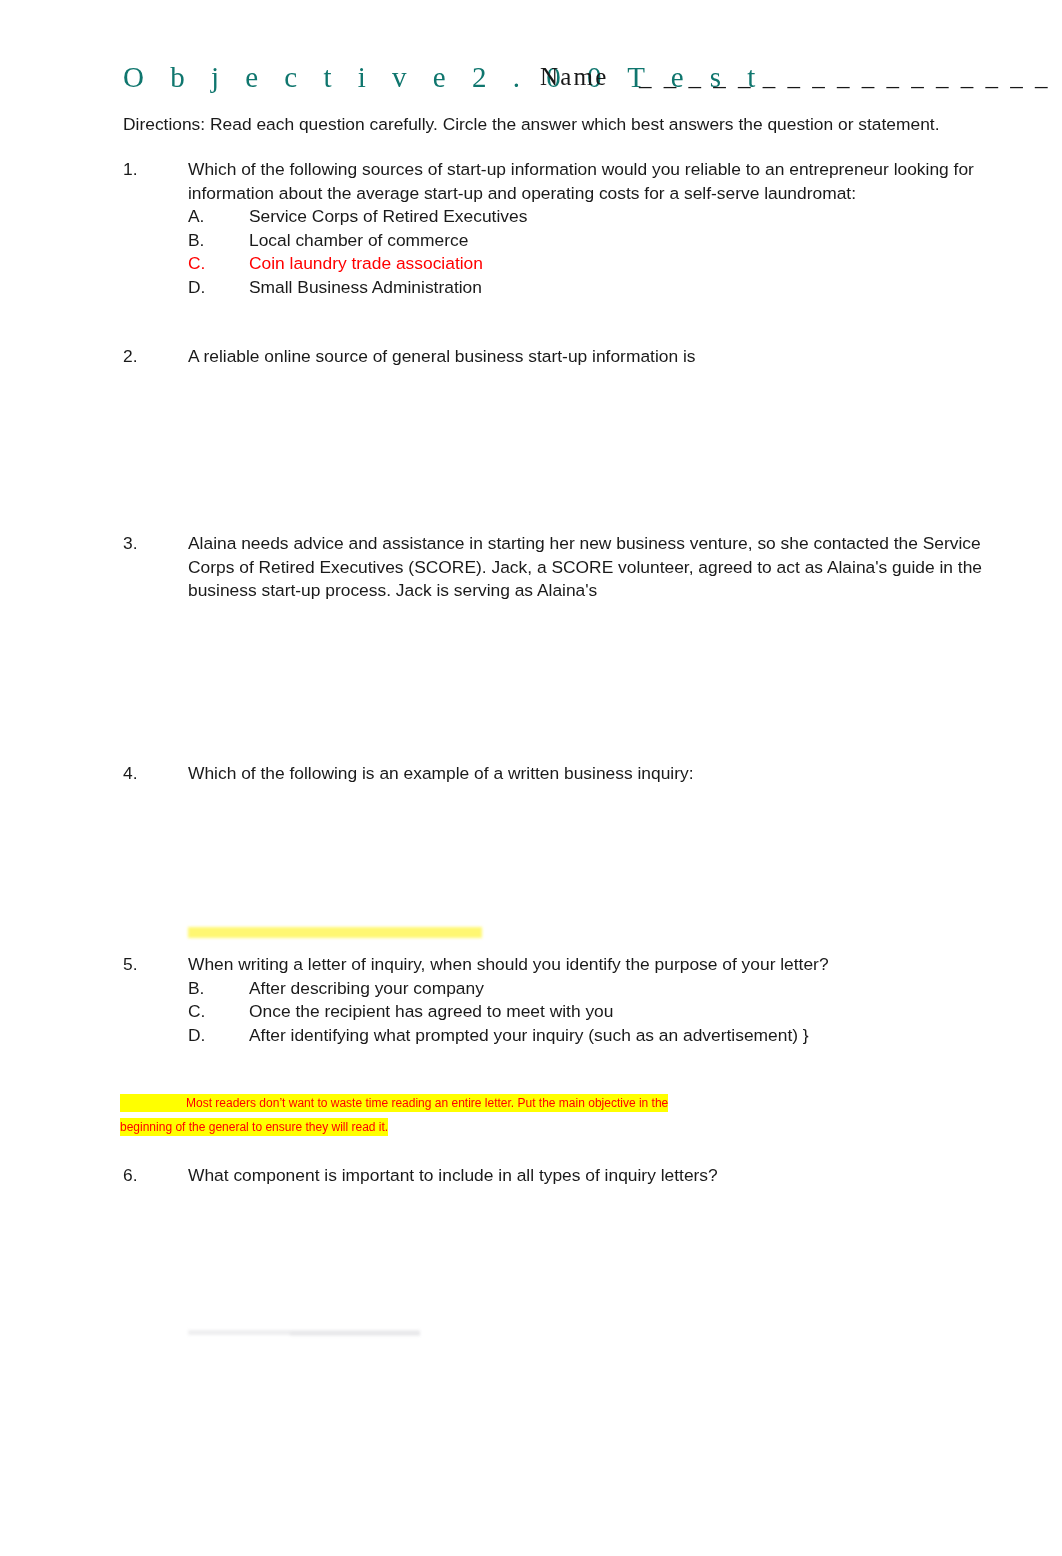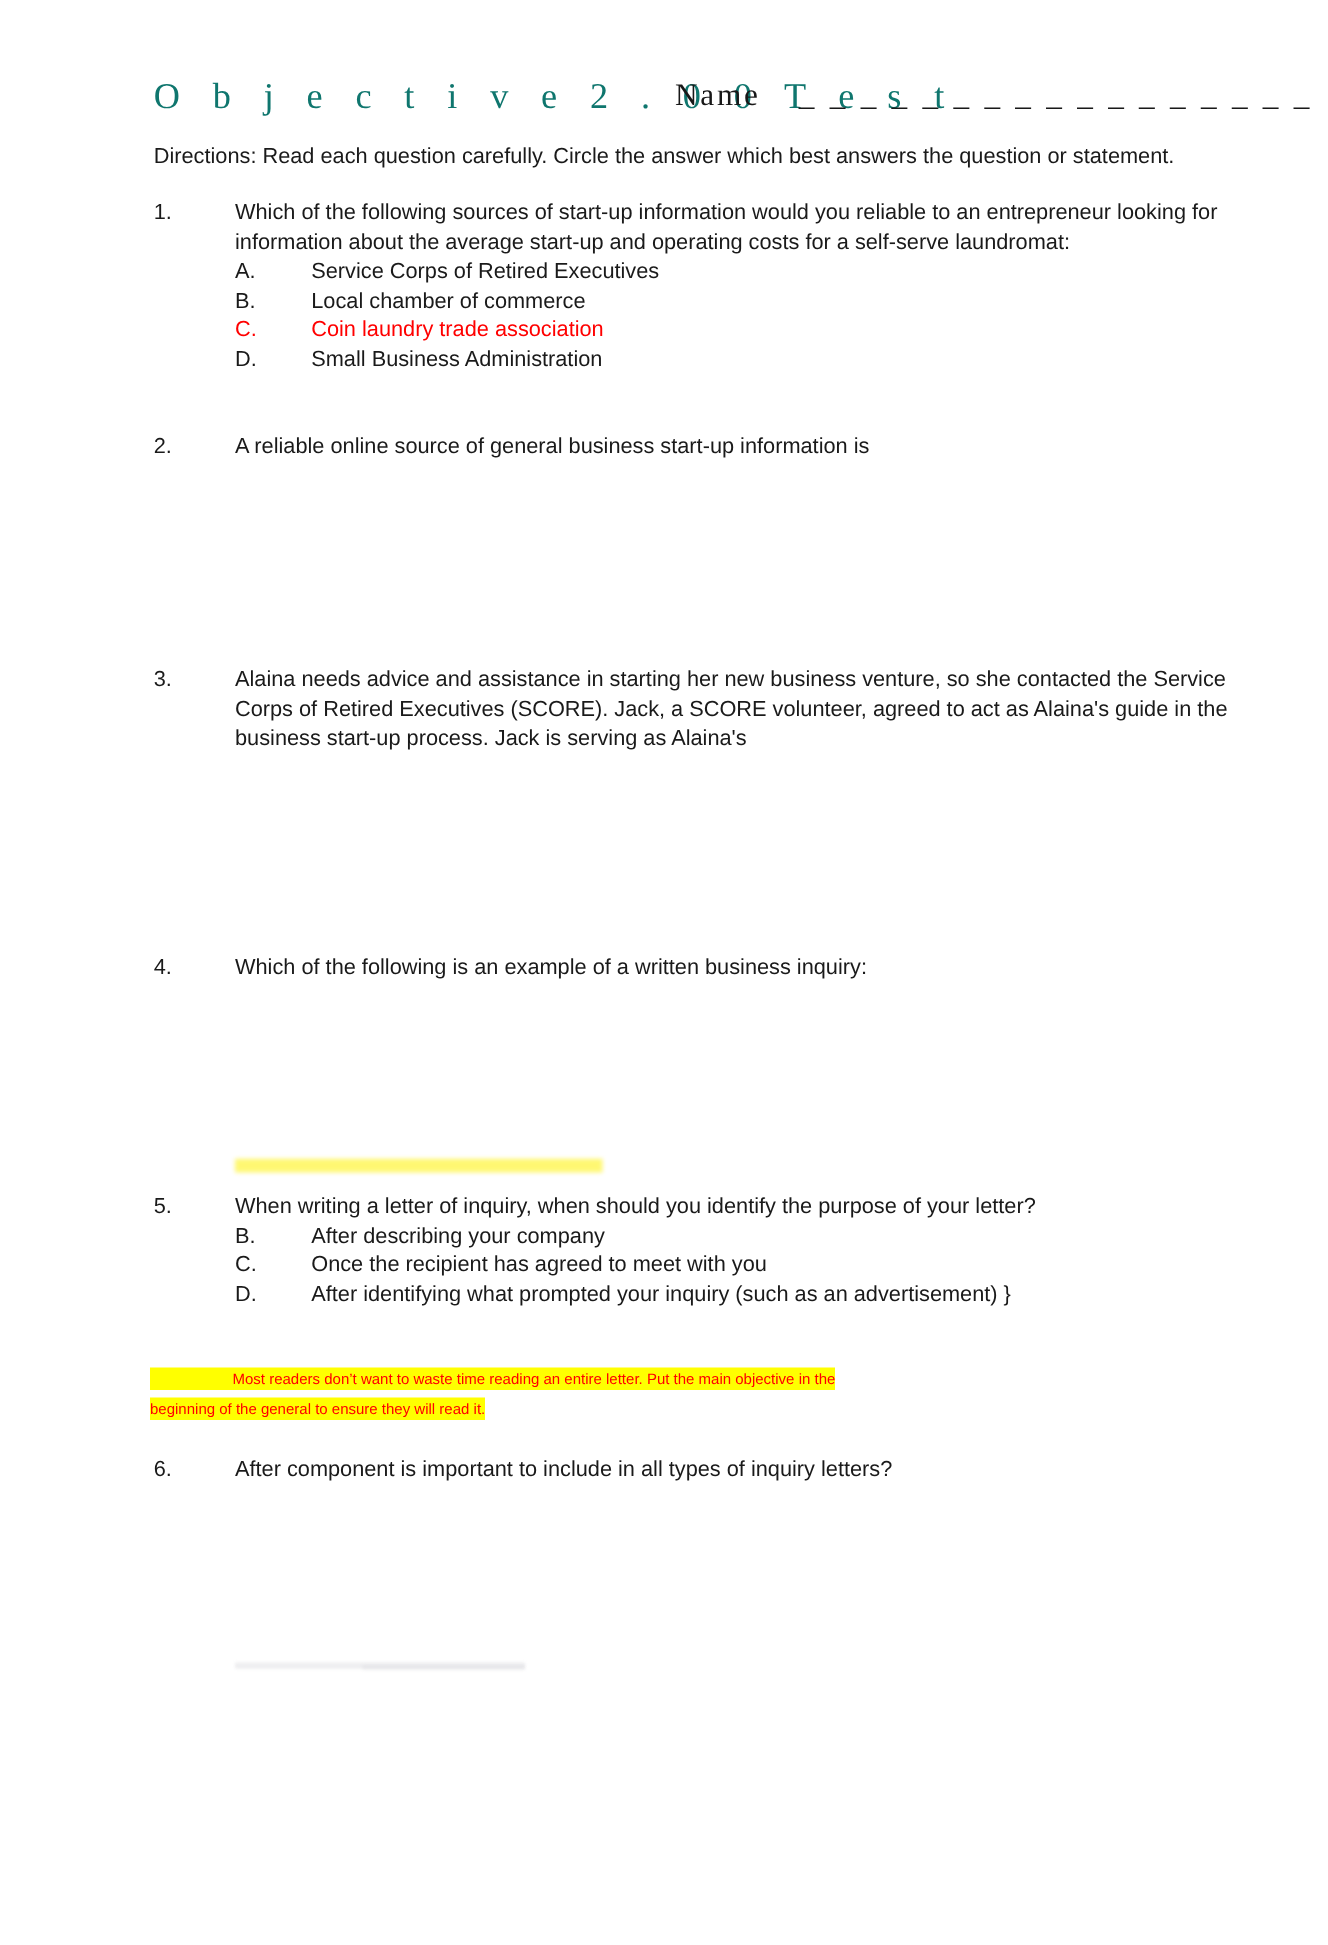--- a/index.html
+++ b/index.html
@@ -240,20 +240,20 @@
   </div>
 
   <div class="explanation">
     <span class="hl"><span class="indent"></span><span>Most readers don’t want to waste time reading an entire letter. Put the main objective in the</span></span><br>
     <span class="hl">beginning of the general to ensure they will read it.</span>
   </div>
 
   <div class="question" style="top:1164px;">
     <div class="q-head">
       <span class="q-num">6.</span>
-      <span class="q-text">After component is important to include in all types of inquiry letters?</span>
+      <span class="q-text">What component is important to include in all types of inquiry letters?</span>
     </div>
   </div>
 
   <div class="faint-artifact"></div>
   <div class="faint-artifact b"></div>
 
 </div>
 
 </body></html>

